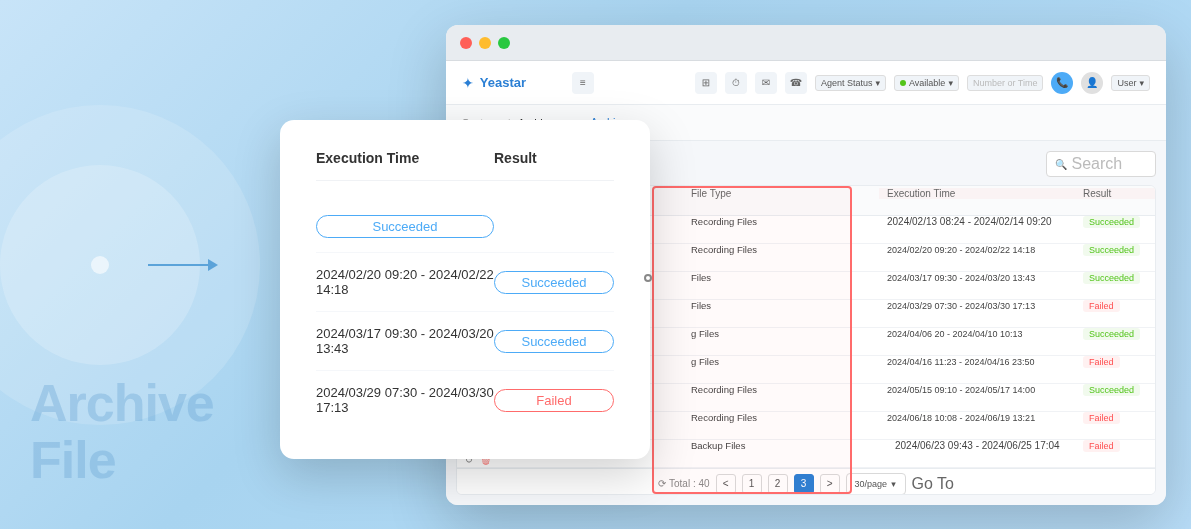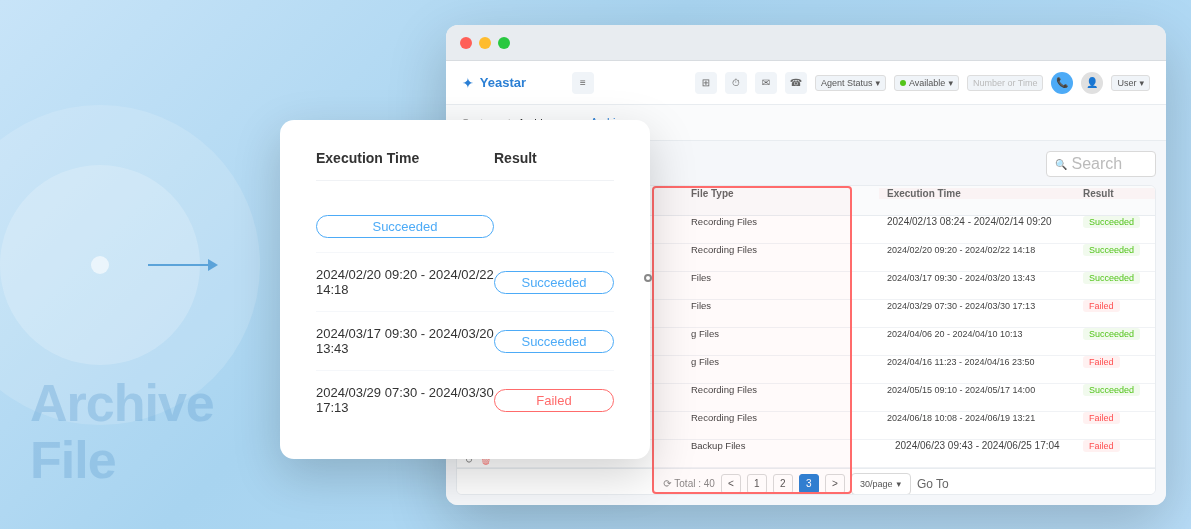--- a/index.html
+++ b/index.html
@@ -257,21 +257,21 @@
       display: grid;
       grid-template-columns: 30px 1fr 1fr 1fr 80px;
       background: #fafbfc;
       border-bottom: 1px solid #e8ecf0;
       height: 30px;
       align-items: center;
     }
     .th {
       font-size: 10px;
       color: #666;
-      font-weight: 700;
+      font-weight: 400;
       padding: 0 8px;
     }
     .th.highlight {
       background: rgba(255, 100, 100, 0.05);
     }
     .table-row {
       display: grid;
       grid-template-columns: 30px 1fr 1fr 1fr 80px;
       height: 28px;
       align-items: center;
@@ -648,21 +648,21 @@
         <span class="total-text">⟳ Total : 40</span>
         <div class="page-btn">&lt;</div>
         <div class="page-btn">1</div>
         <div class="page-btn">2</div>
         <div class="page-btn active">3</div>
         <div class="page-btn">&gt;</div>
         <div class="filter-select" style="min-width:60px;height:22px;font-size:9px;">
           <span>30/page</span>
           <span>▾</span>
         </div>
-        <span style="font-size:12px;color:#666;">Go To</span>
+        <span style="font-size:16px;color:#666;">Go To</span>
       </div>
 
     </div>
   </div>
 </div>
 
 <div class="popup-card">
   <div class="popup-header">
     <span>Execution Time</span>
     <span>Result</span>

